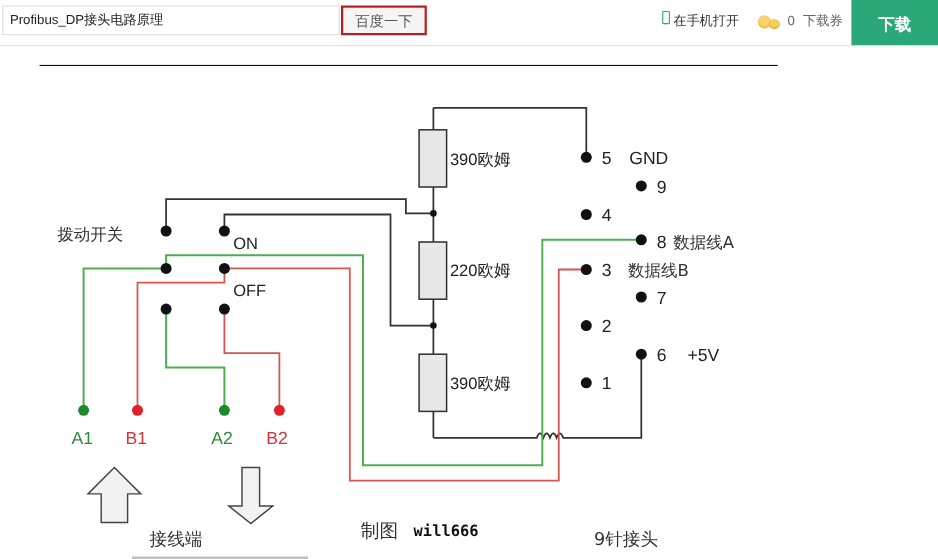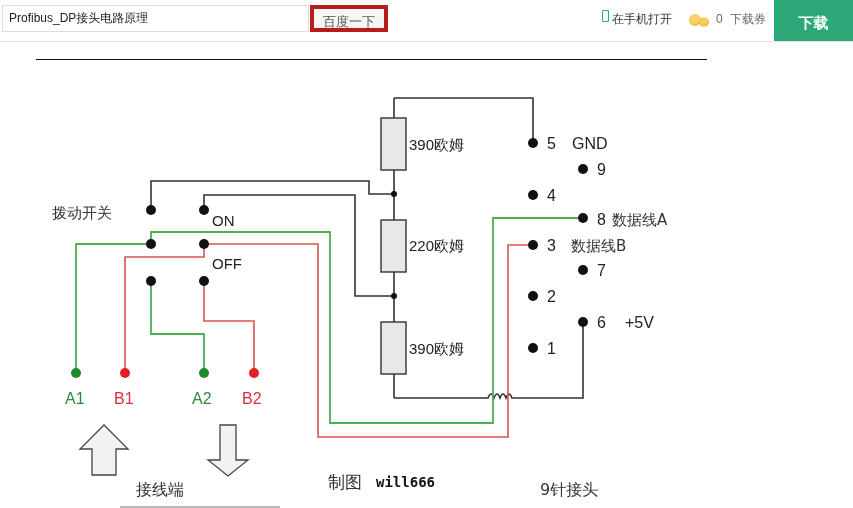--- a/index.html
+++ b/index.html
@@ -1,19 +1,19 @@
 <!DOCTYPE html>
 <html><head>
 <meta charset="utf-8">
 <style>
   html,body{margin:0;padding:0;background:#fff;}
   body{width:853px;height:508px;position:relative;overflow:hidden;font-family:"Liberation Sans",sans-serif;}
   .topbar{position:absolute;left:0;top:0;width:853px;height:41px;background:#fff;border-bottom:1px solid #e2e2e2;}
   .search-box{position:absolute;left:2px;top:5px;width:307px;height:27px;border:1px solid #ddd;background:#fff;box-sizing:border-box;font-size:12px;line-height:25px;padding-left:6px;color:#222;}
-  .search-btn{position:absolute;left:310px;top:5px;width:78px;height:27px;border:4px solid #b91c1c;background:#f5f5f5;box-sizing:border-box;font-size:13px;line-height:25px;text-align:center;color:#555;cursor:pointer;}
+  .search-btn{position:absolute;left:310px;top:5px;width:78px;height:27px;border:2px solid #b91c1c;background:#f5f5f5;box-sizing:border-box;font-size:13px;line-height:25px;text-align:center;color:#555;cursor:pointer;}
   .phone-link{position:absolute;left:602px;top:10px;font-size:12px;color:#333;line-height:18px;display:flex;align-items:flex-start;cursor:pointer;}
   .phone-icon{display:inline-block;width:7px;height:12px;border:1.5px solid #2aa877;border-radius:1px;margin-right:3px;box-sizing:border-box;}
   .coins{position:absolute;left:688px;top:11px;width:22px;height:16px;}
   .coin-count{position:absolute;left:716px;top:10px;font-size:12px;color:#666;line-height:18px;}
   .download-btn{position:absolute;left:774px;top:0;width:79px;height:41px;background:#2aa877;color:#fff;font-size:15px;font-weight:bold;line-height:41px;text-align:center;cursor:pointer;display:flex;align-items:center;justify-content:center;gap:3px;flex-direction:column;}
   .hr{position:absolute;left:36px;top:59px;width:671px;height:1px;background:#111;}
   svg.diagram{position:absolute;left:0;top:0;}
   .t{font-family:"Liberation Sans",sans-serif;fill:#222;}
   .tcn{font-family:"DejaVu Sans",sans-serif;fill:#333;}
   .bottom-line{position:absolute;left:120px;top:506px;width:160px;height:2px;background:#bbb;}

